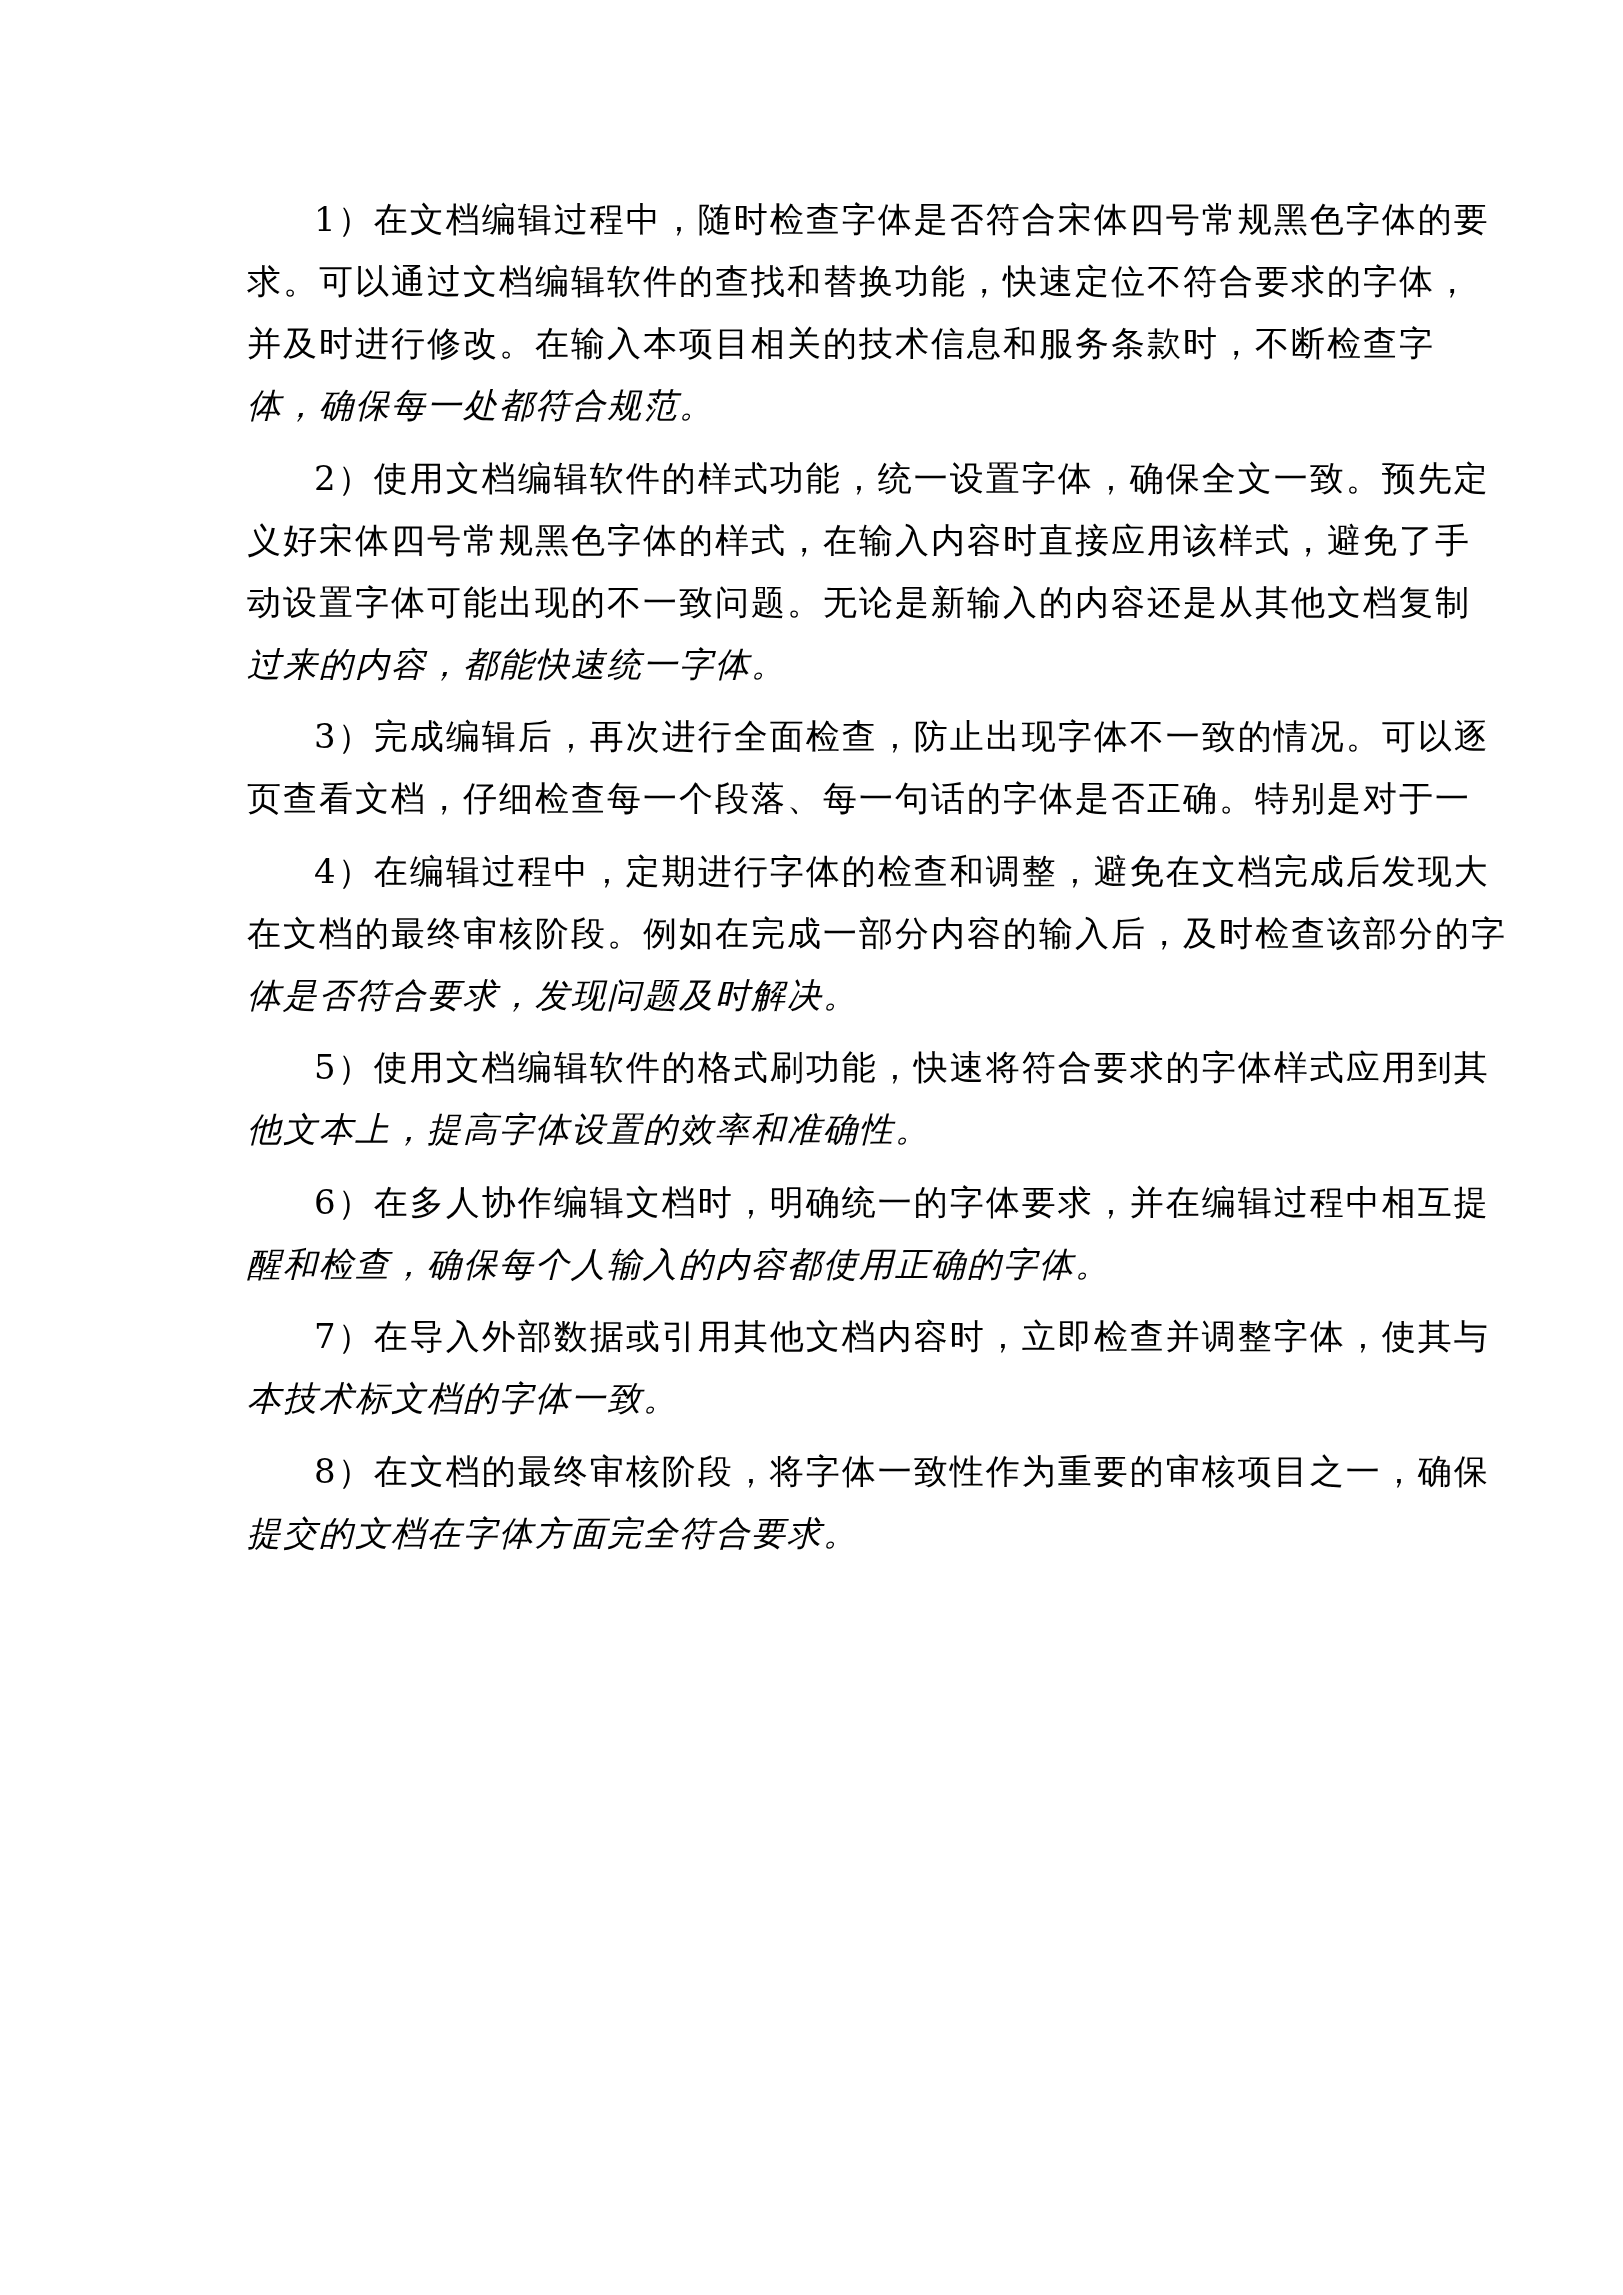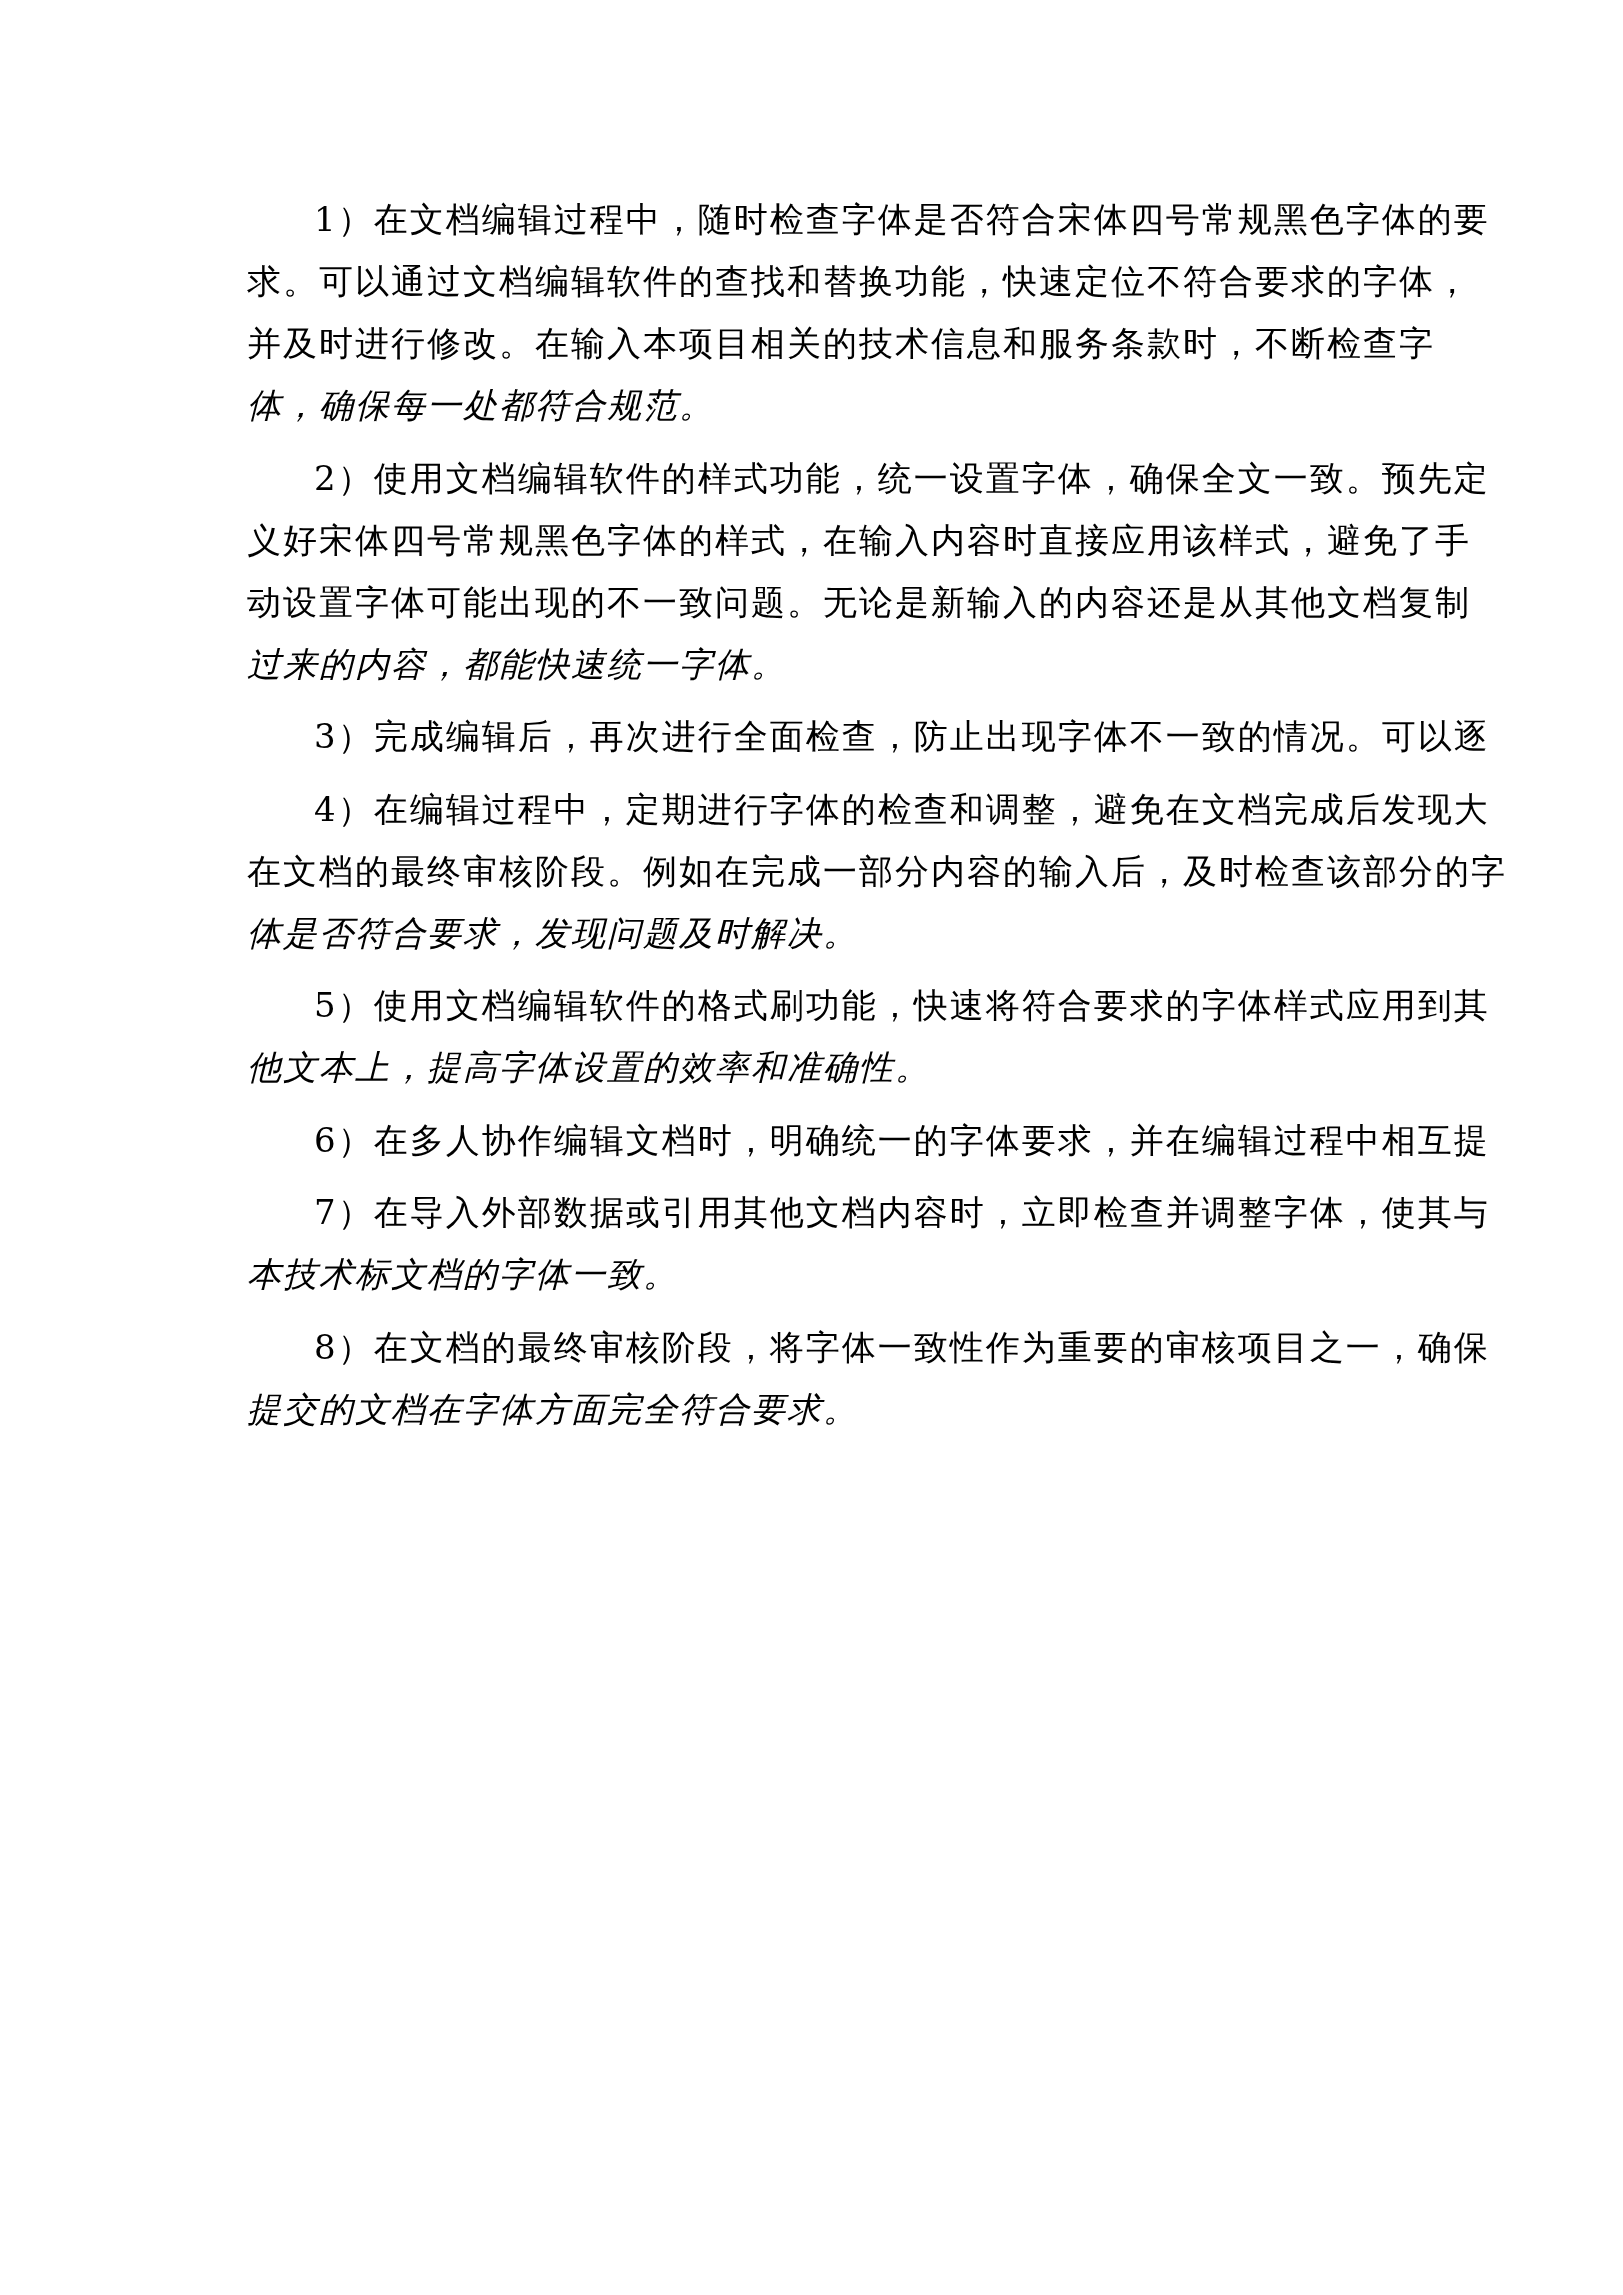--- a/index.html
+++ b/index.html
@@ -66,35 +66,37 @@
 
     <p class="para">
       <span class="line first">2）使用文档编辑软件的样式功能，统一设置字体，确保全文一致。预先定</span>
       <span class="line">义好宋体四号常规黑色字体的样式，在输入内容时直接应用该样式，避免了手</span>
       <span class="line">动设置字体可能出现的不一致问题。无论是新输入的内容还是从其他文档复制</span>
       <span class="line last">过来的内容，都能快速统一字体。</span>
     </p>
 
     <p class="para">
       <span class="line first">3）完成编辑后，再次进行全面检查，防止出现字体不一致的情况。可以逐</span>
+      <span class="line">页查看文档，仔细检查每一个段落、每一句话的字体是否正确。特别是对于一</span>
     </p>
 
     <p class="para">
       <span class="line first">4）在编辑过程中，定期进行字体的检查和调整，避免在文档完成后发现大</span>
       <span class="line">在文档的最终审核阶段。例如在完成一部分内容的输入后，及时检查该部分的字</span>
       <span class="line last">体是否符合要求，发现问题及时解决。</span>
     </p>
 
     <p class="para">
       <span class="line first">5）使用文档编辑软件的格式刷功能，快速将符合要求的字体样式应用到其</span>
       <span class="line last">他文本上，提高字体设置的效率和准确性。</span>
     </p>
 
     <p class="para">
       <span class="line first">6）在多人协作编辑文档时，明确统一的字体要求，并在编辑过程中相互提</span>
+      <span class="line last">醒和检查，确保每个人输入的内容都使用正确的字体。</span>
     </p>
 
     <p class="para">
       <span class="line first">7）在导入外部数据或引用其他文档内容时，立即检查并调整字体，使其与</span>
       <span class="line last">本技术标文档的字体一致。</span>
     </p>
 
     <p class="para">
       <span class="line first">8）在文档的最终审核阶段，将字体一致性作为重要的审核项目之一，确保</span>
       <span class="line last">提交的文档在字体方面完全符合要求。</span>

